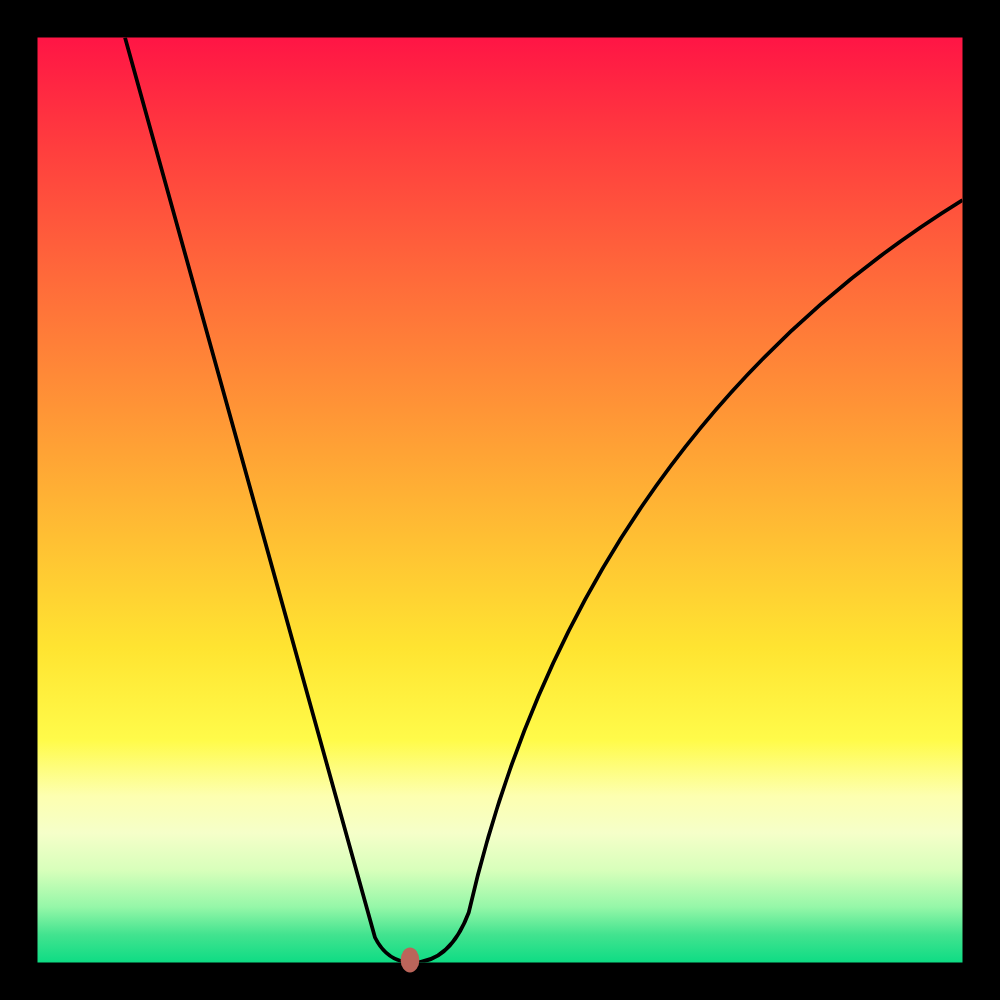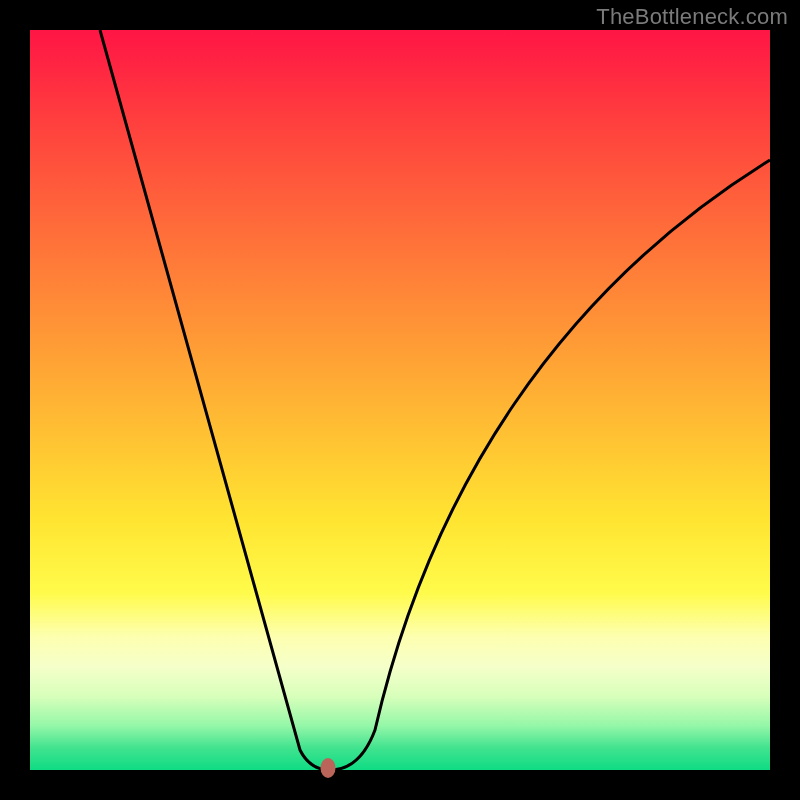--- a/index.html
+++ b/index.html
@@ -61,21 +61,20 @@
     color: #7a7a7a;
     font-size: 22px;
     letter-spacing: 0.2px;
     user-select: none;
   }
 </style>
 </head>
 <body>
 
 <div class="frame">
-  <div class="watermark">TheBottleneck.com</div>
 
   <div class="plot">
     <svg class="curve" viewBox="0 0 740 740" preserveAspectRatio="none">
       <path fill="none" stroke="#000" stroke-width="3" d="M 70 0 L 270 720 Q 280 740 300 740 Q 330 740 345 700 C 400 460 530 260 740 130"></path>
     </svg>
     <div class="marker" style="left: 298px; top: 738px; background: rgb(187, 101, 90);"></div>
   </div>
 </div>
 
 </body></html>

